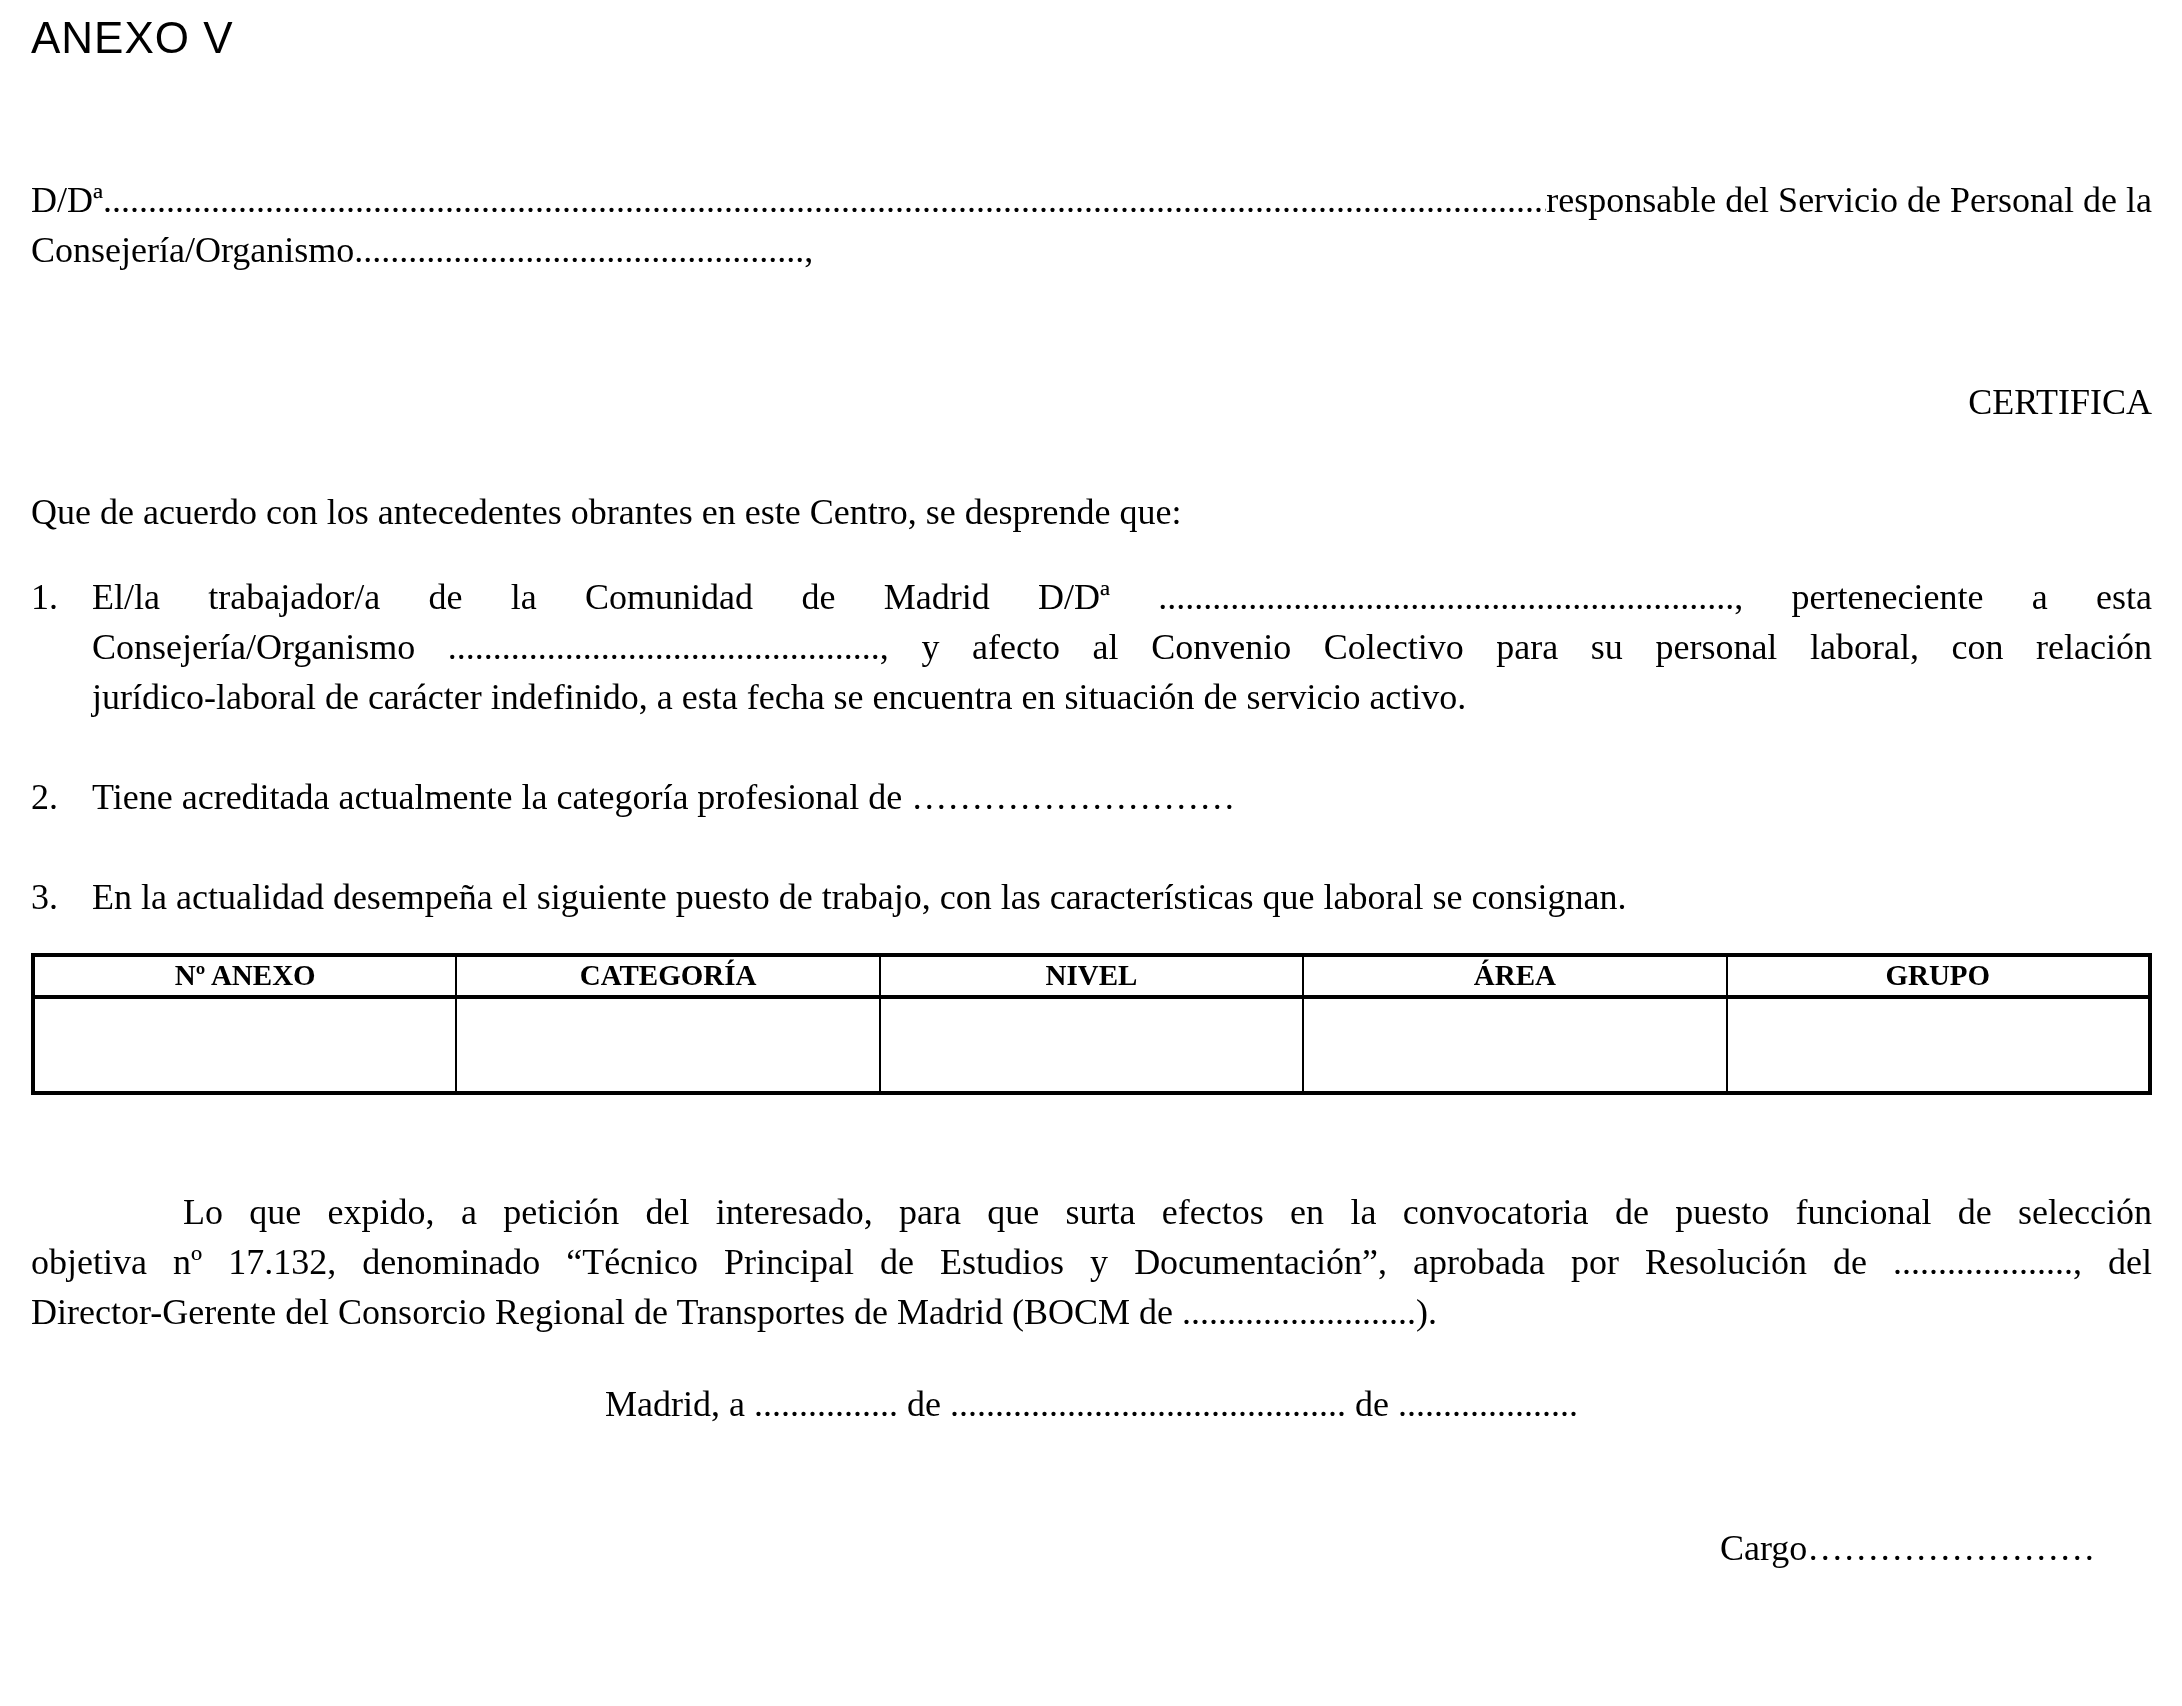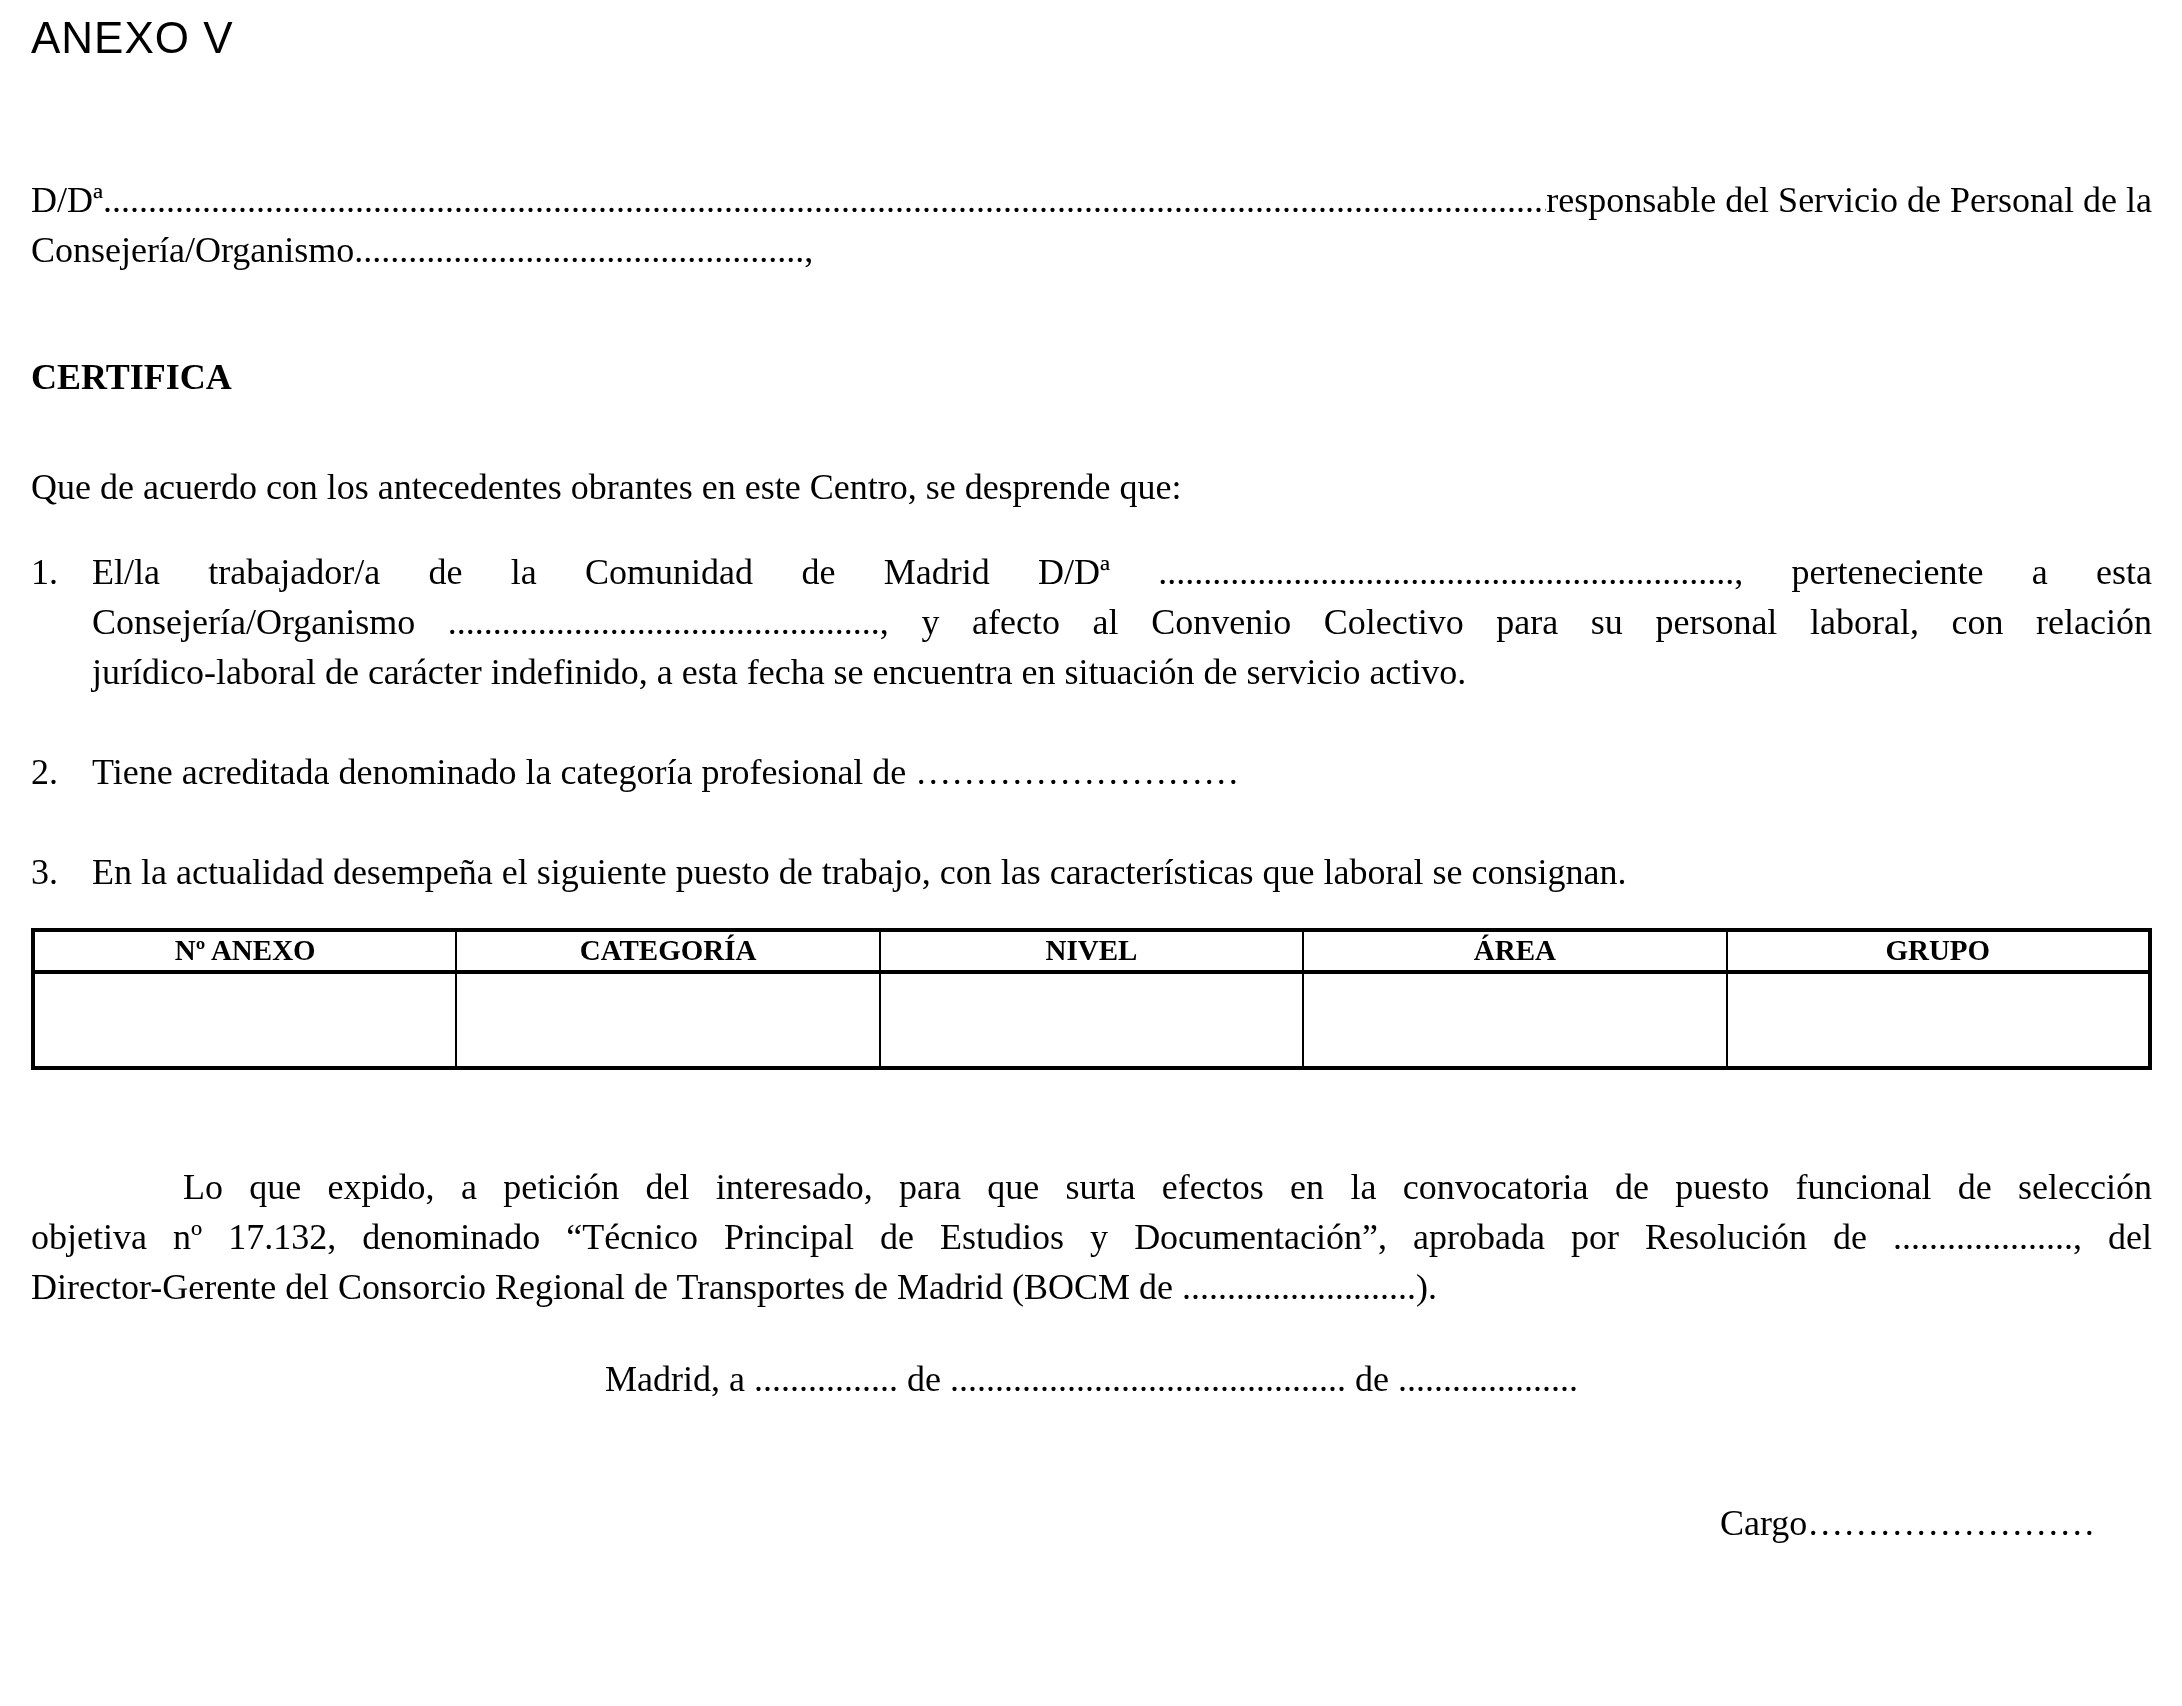--- a/index.html
+++ b/index.html
@@ -20,21 +20,21 @@
     font-weight: normal;
     font-size: 44px; line-height: 52px;
     text-align: left;
     letter-spacing: 1px;
   }
   .bodytext { font-size: 36px; line-height: 50px; }
   .intro { margin-top: 111px; }
   .leader-line { display: flex; align-items: baseline; }
   .leader-line .seg { white-space: nowrap; }
   .leader-line .fill { flex: 1 1 auto; overflow: hidden; white-space: nowrap; }
-  .certify { margin-top: 77px; text-align: left; font-weight: bold; }
+  .certify { margin-top: 102px; text-align: right; }
   .leadin { margin: 60px 0 0 0; }
   .item { display: flex; margin-top: 35px; }
   .item + .item { margin-top: 50px; }
   .item .num { flex: 0 0 61px; }
   .item .itembody { flex: 1 1 auto; min-width: 0; }
   .just { text-align: justify; text-align-last: justify; }
   .indent { text-indent: 152px; }
   .table-wrap { margin-top: 31px; }
   table {
     width: 100%;
@@ -80,21 +80,21 @@
     <div class="itembody">
       <div class="just">El/la trabajador/a de la Comunidad de Madrid D/Dª ................................................................, perteneciente a esta</div>
       <div class="just">Consejería/Organismo ................................................, y afecto al Convenio Colectivo para su personal laboral, con relación</div>
       <div>jurídico-laboral de carácter indefinido, a esta fecha se encuentra en situación de servicio activo.</div>
     </div>
   </div>
 
   <div class="item bodytext">
     <span class="num">2.</span>
     <div class="itembody">
-      <div>Tiene acreditada denominado la categoría profesional de ………………………</div>
+      <div>Tiene acreditada actualmente la categoría profesional de ………………………</div>
     </div>
   </div>
 
   <div class="item bodytext">
     <span class="num">3.</span>
     <div class="itembody">
       <div>En la actualidad desempeña el siguiente puesto de trabajo, con las características que laboral se consignan.</div>
     </div>
   </div>
 

